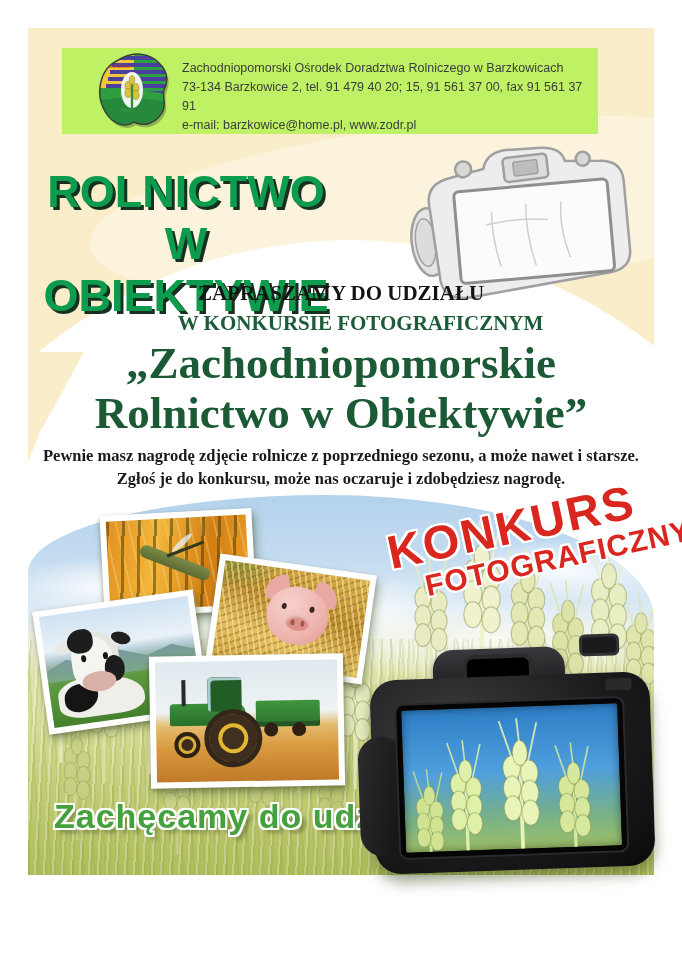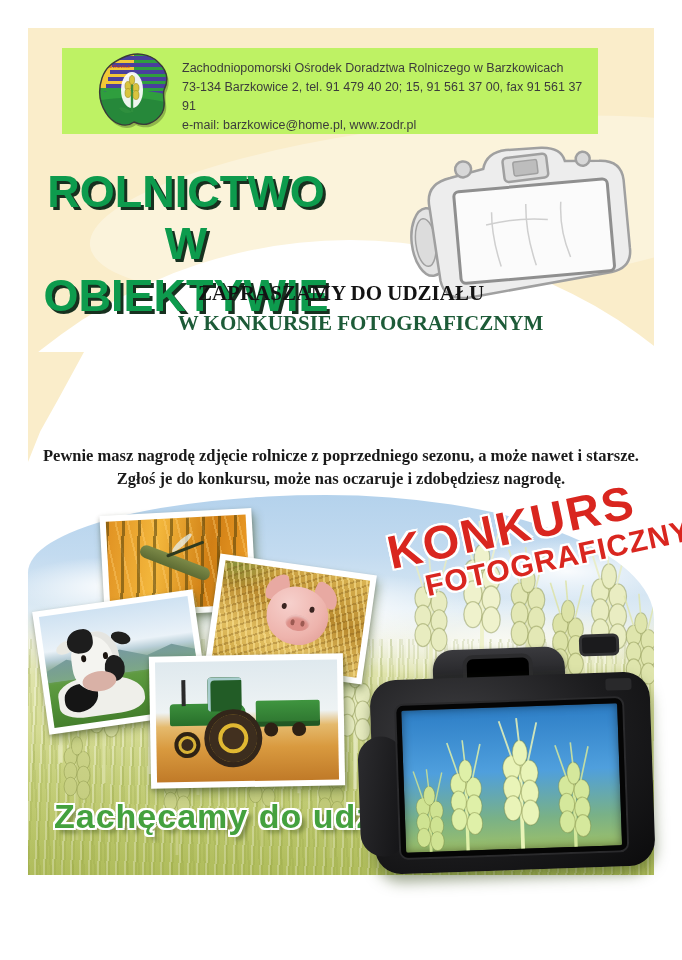--- a/index.html
+++ b/index.html
@@ -196,20 +196,24 @@
         <path d="M88 82 Q120 78 150 84"></path>
       </g>
     </g>
   </svg>
 
   <div class="invite">
     <div class="l1">ZAPRASZAMY DO UDZIAŁU</div>
     <div class="l2">W KONKURSIE FOTOGRAFICZNYM</div>
   </div>
 
+  <div class="contest-title">
+    <div>„Zachodniopomorskie</div>
+    <div>Rolnictwo w Obiektywie”</div>
+  </div>
 
   <div class="lead">
     <div>Pewnie masz nagrodę zdjęcie rolnicze z poprzedniego sezonu, a może nawet i starsze.</div>
     <div>Zgłoś je do konkursu, może nas oczaruje i zdobędziesz nagrodę.</div>
   </div>
 
   <div class="field">
     <div class="clouds"></div>
     <div class="stalks"></div>
     <svg class="field-ears" viewBox="0 0 626 380">

